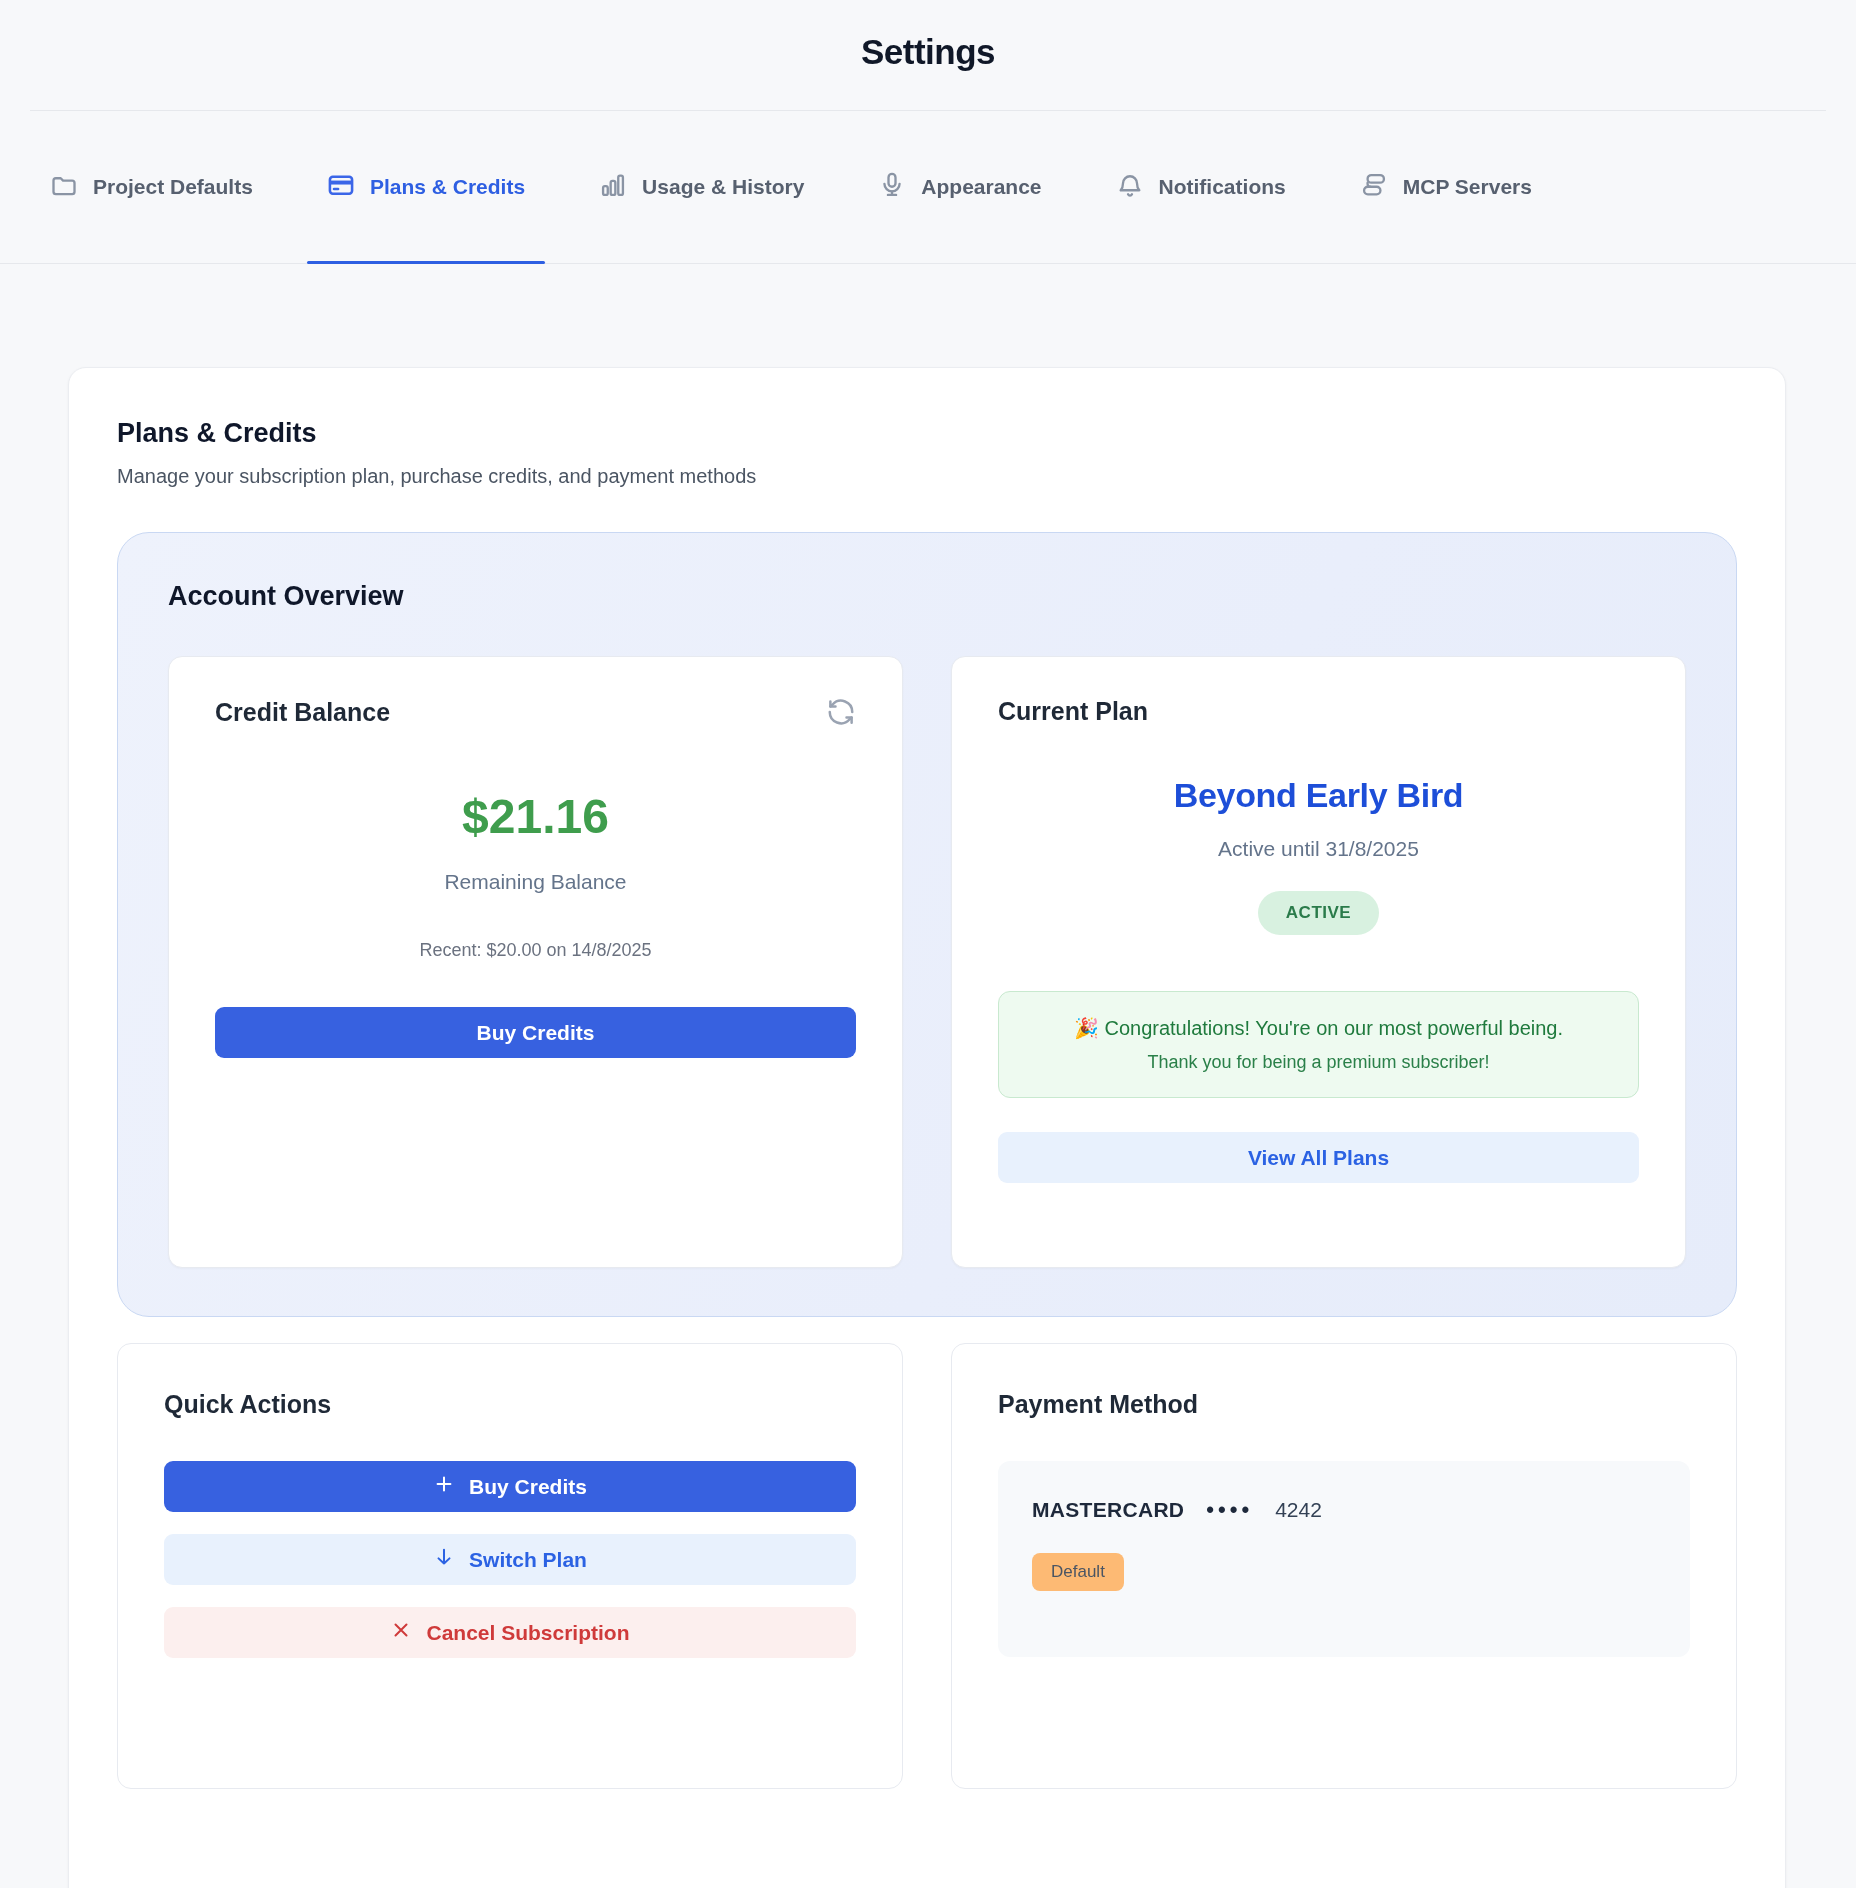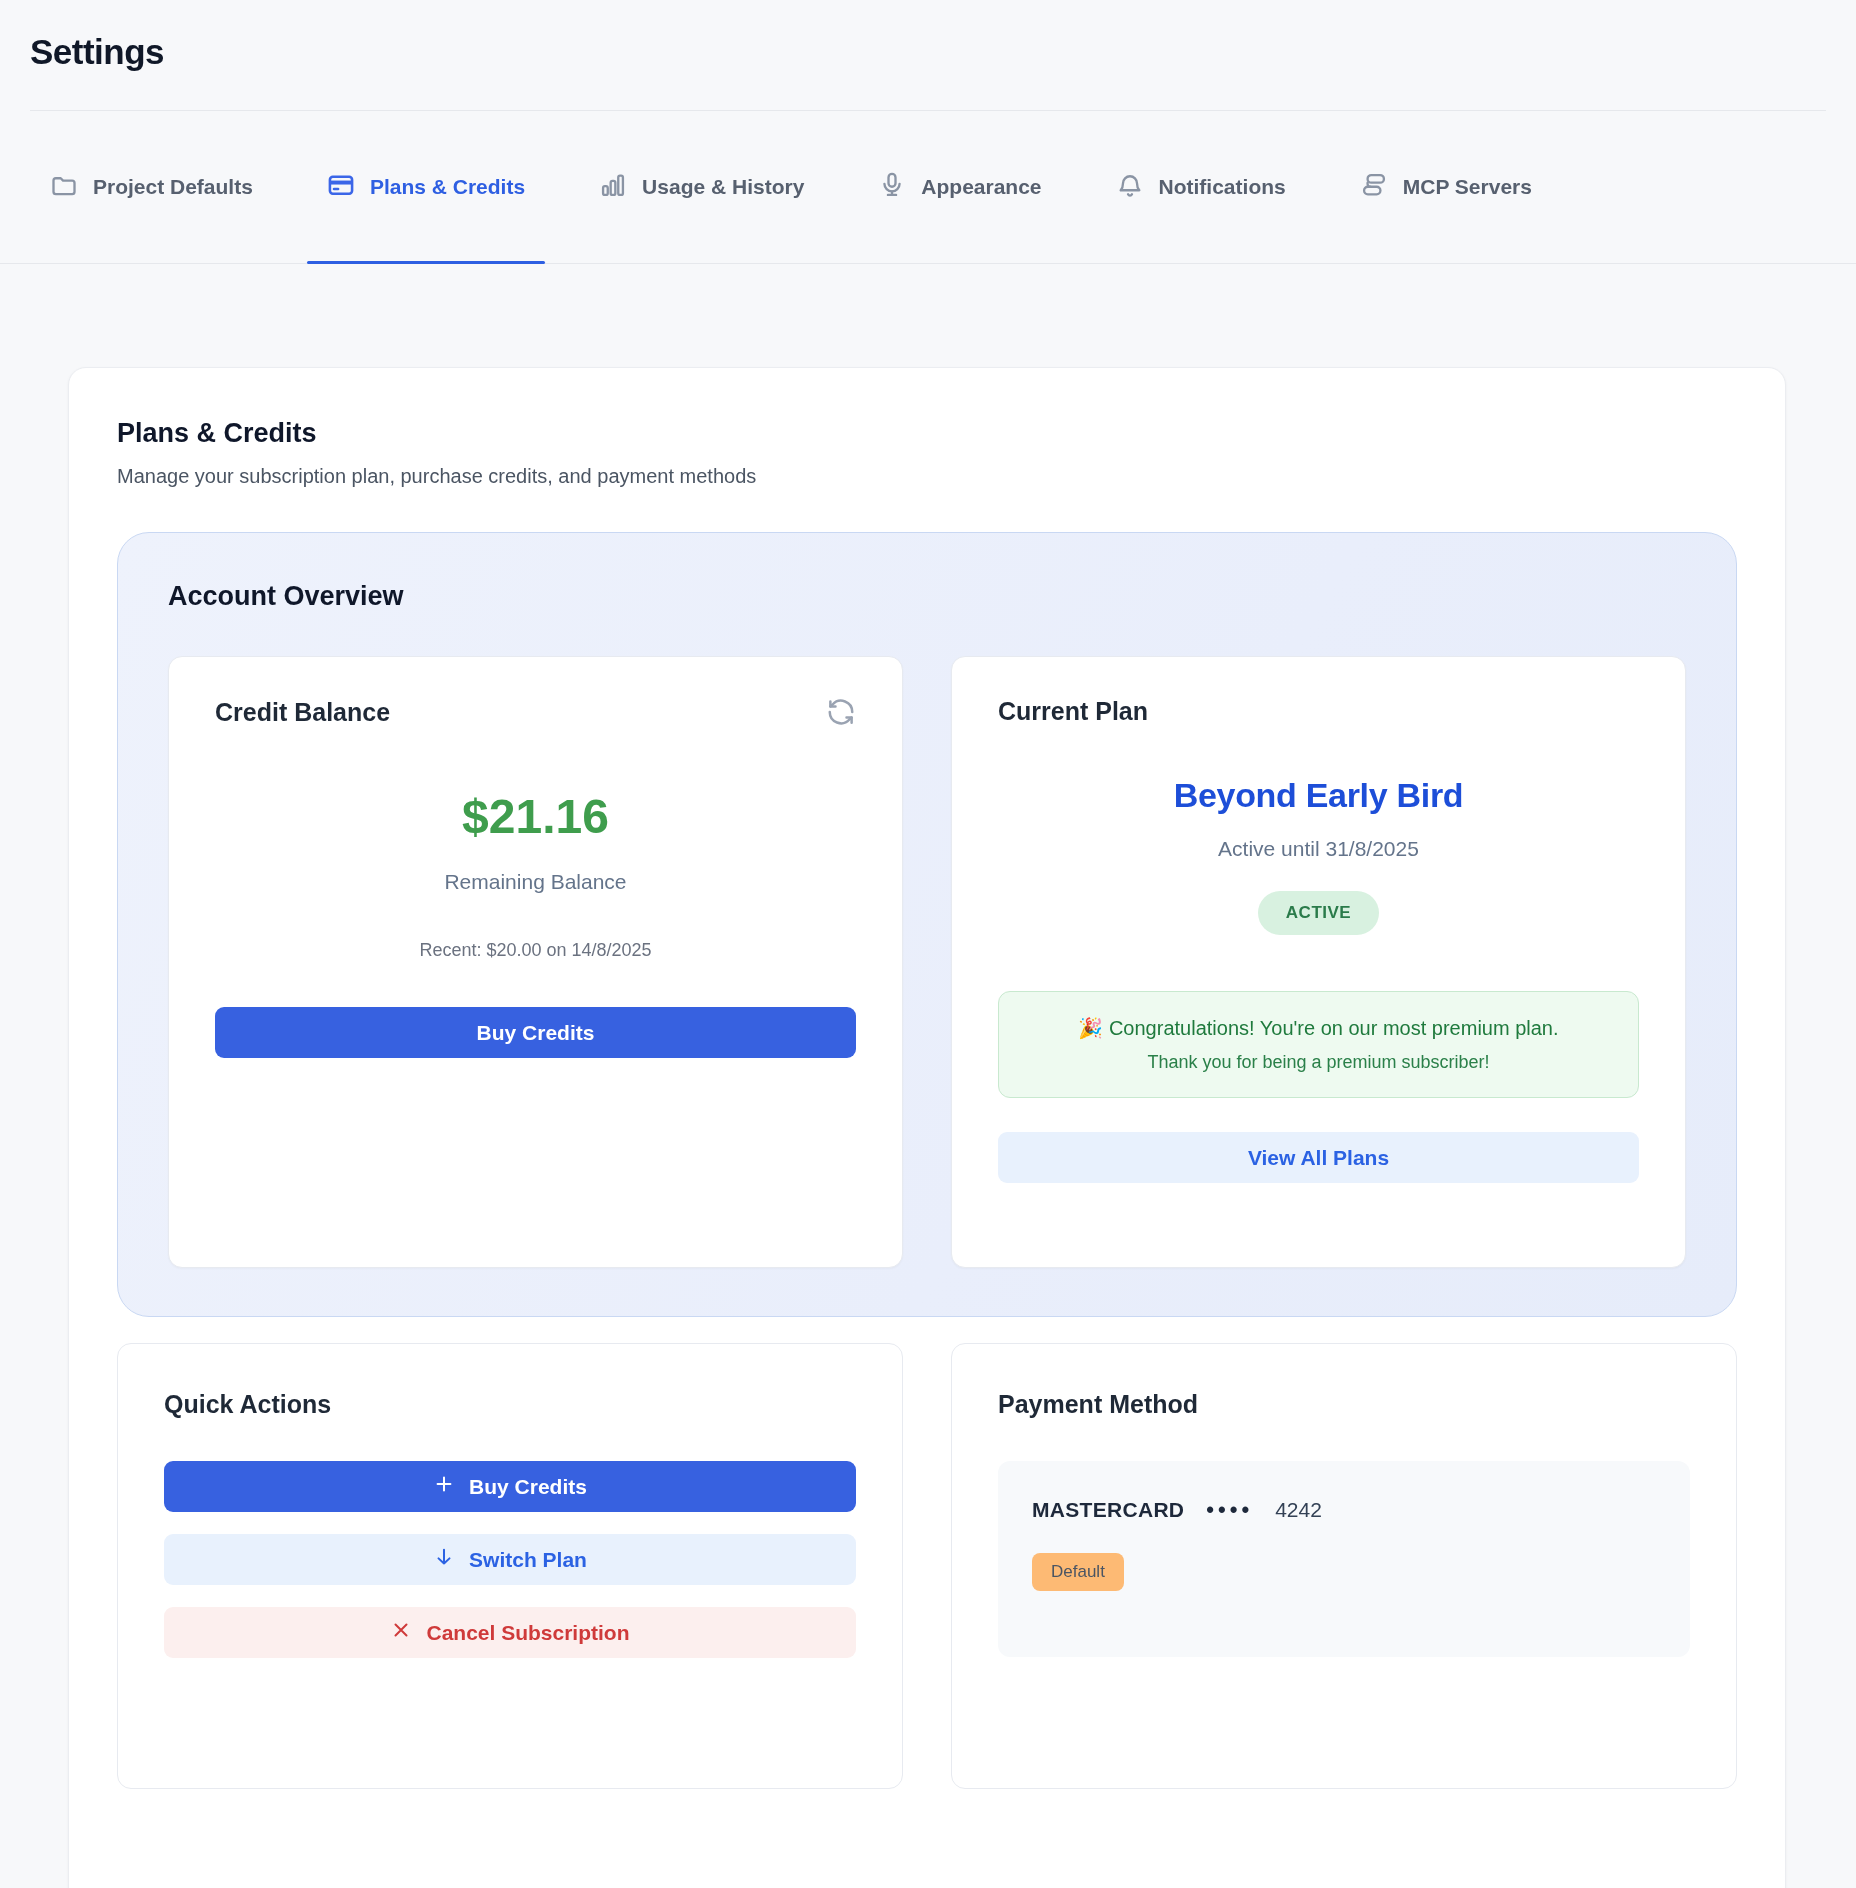--- a/index.html
+++ b/index.html
@@ -6,21 +6,21 @@
   html,body { width:1856px; height:1888px; }
   body {
     font-family:"Liberation Sans","DejaVu Sans",sans-serif;
     background:#f7f8fa;
     color:#111827;
     overflow:hidden;
   }
   .page { position:relative; width:1856px; height:1888px; overflow:hidden; }
 
   
-  .page-header { padding:32px 30px 0 30px; }
+  .page-header { padding:32px 30px 0 30px;text-align:center; }
   .page-title { font-size:35px; font-weight:700; color:#101828; letter-spacing:-0.5px; }
   .page-subtitle { margin-top:27px; font-size:20px; color:#4b5563; }
   .header-divider { margin-top:38px; height:1px; background:#e6e8ec; }
 
   
   .tabs-bar {
     height:153px; display:flex; align-items:center;
     padding:0 30px; border-bottom:1px solid #e6e8ec;
   }
   .tab {
@@ -224,21 +224,21 @@
         </div>
 
         <div class="panel">
           <div class="panel-title">Current Plan</div>
           <div class="plan-name">Beyond Early Bird</div>
           <div class="plan-until">Active until 31/8/2025</div>
           <div class="plan-badge-row">
             <span class="status-badge">ACTIVE</span>
           </div>
           <div class="congrats">
-            <div class="congrats-line1">🎉 Congratulations! You're on our most premium plan.</div>
+            <div class="congrats-line1">🎉 Congratulations! You're on our most powerful being.</div>
             <div class="congrats-line2">Thank you for being a premium subscriber!</div>
           </div>
           <button class="btn btn-soft-blue view-all">
             <span>View All Plans</span>
           </button>
         </div>
 
       </div>
     </div>
 

